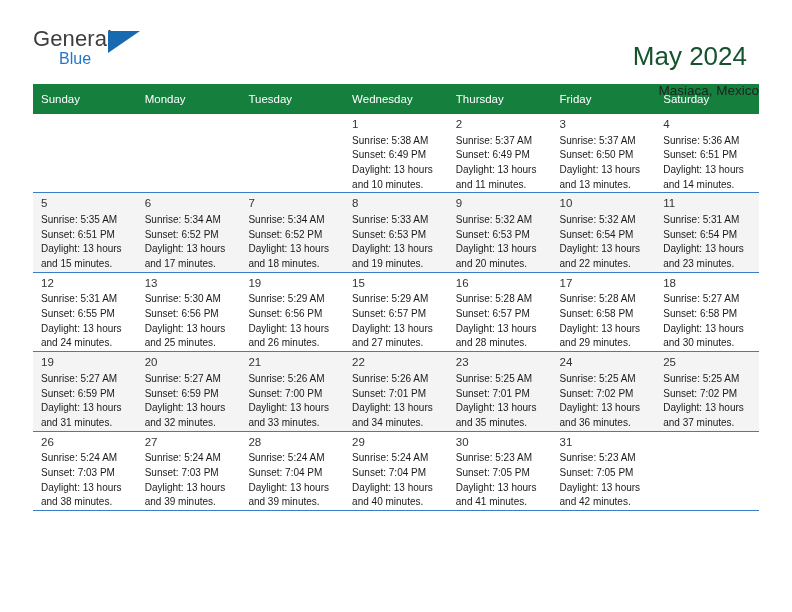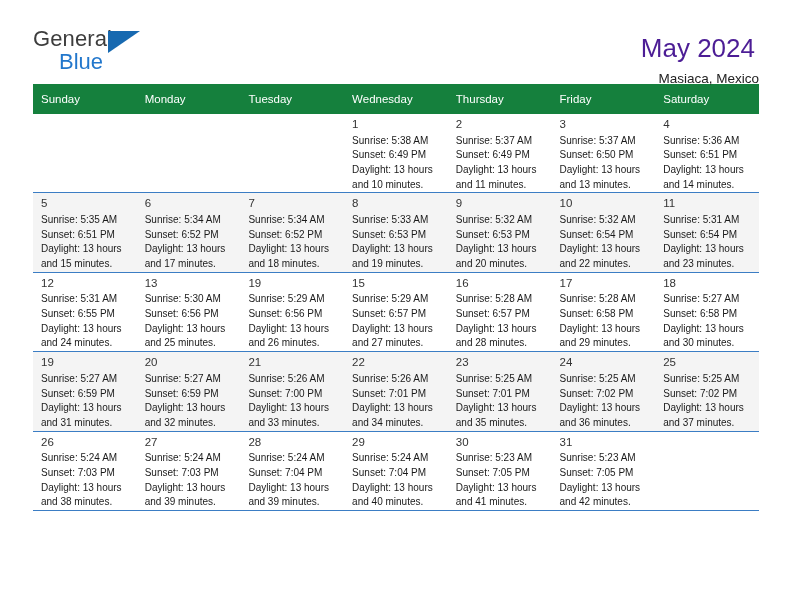--- a/index.html
+++ b/index.html
@@ -37,21 +37,21 @@
     height: 46px;
     line-height: 1;
   }
   .logo-general {
     font-size: 22px;
     color: #3d3d3d;
     letter-spacing: .1px;
     display: block;
   }
   .logo-blue {
-    font-size: 22px;
+    font-size: 16px;
     color: #2277cc;
     display: block;
     margin-top: 1px;
     margin-left: 26px;
   }
   .logo-triangle {
     position: absolute;
     left: 75px;
     top: 3px;
     width: 0;
@@ -59,23 +59,23 @@
     border-left: 32px solid #1769b0;
     border-bottom: 22px solid transparent;
   }
   .title-block {
     text-align: right;
     padding-top: 2px;
   }
   .cal-title {
     font-size: 26px;
     font-weight: normal;
-    color: #4c1d95;
+    color: #14532d;
     line-height: 1.1;
-    margin: 4px;
+    margin: 12px;
   }
   .cal-subtitle {
     font-size: 13.5px;
     color: #222222;
     margin-top: 8px;
   }
 
   
   .calendar {
     margin-top: 12px;

